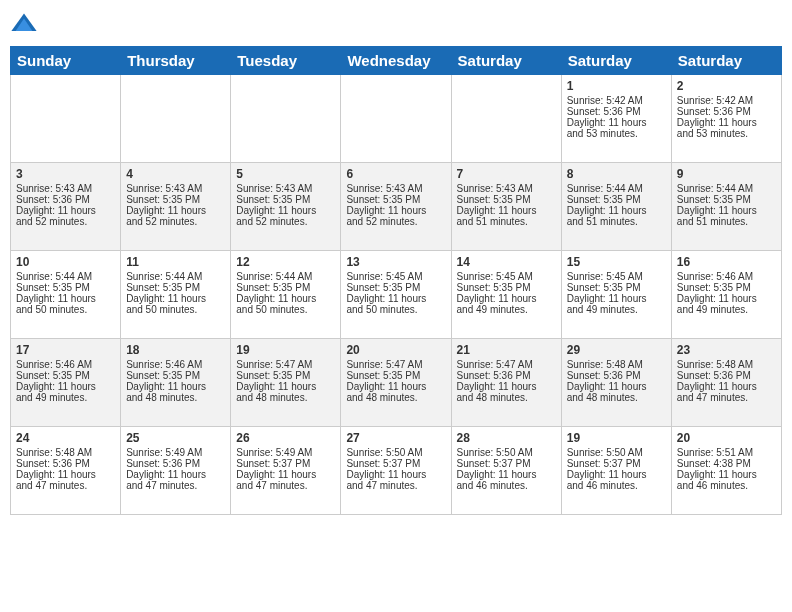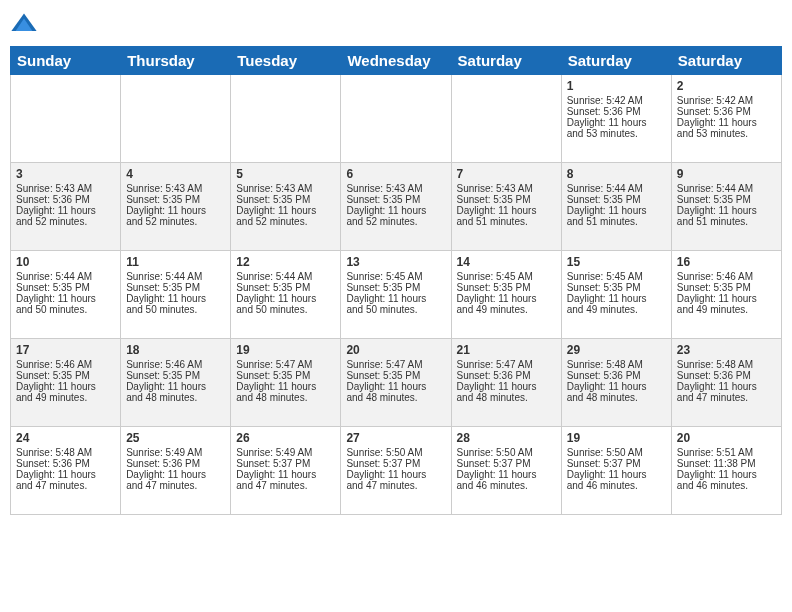--- a/index.html
+++ b/index.html
@@ -291,18 +291,18 @@
         </td>
         <td>
           <span class="day-number">19</span>
           <div>Sunrise: 5:50 AM</div>
           <div>Sunset: 5:37 PM</div>
           <div>Daylight: 11 hours and 46 minutes.</div>
         </td>
         <td>
           <span class="day-number">20</span>
           <div>Sunrise: 5:51 AM</div>
-          <div>Sunset: 11:38 PM</div>
+          <div>Sunset: 4:38 PM</div>
           <div>Daylight: 11 hours and 46 minutes.</div>
         </td>
       </tr>
     </tbody>
 </table>
 
 </body></html>

